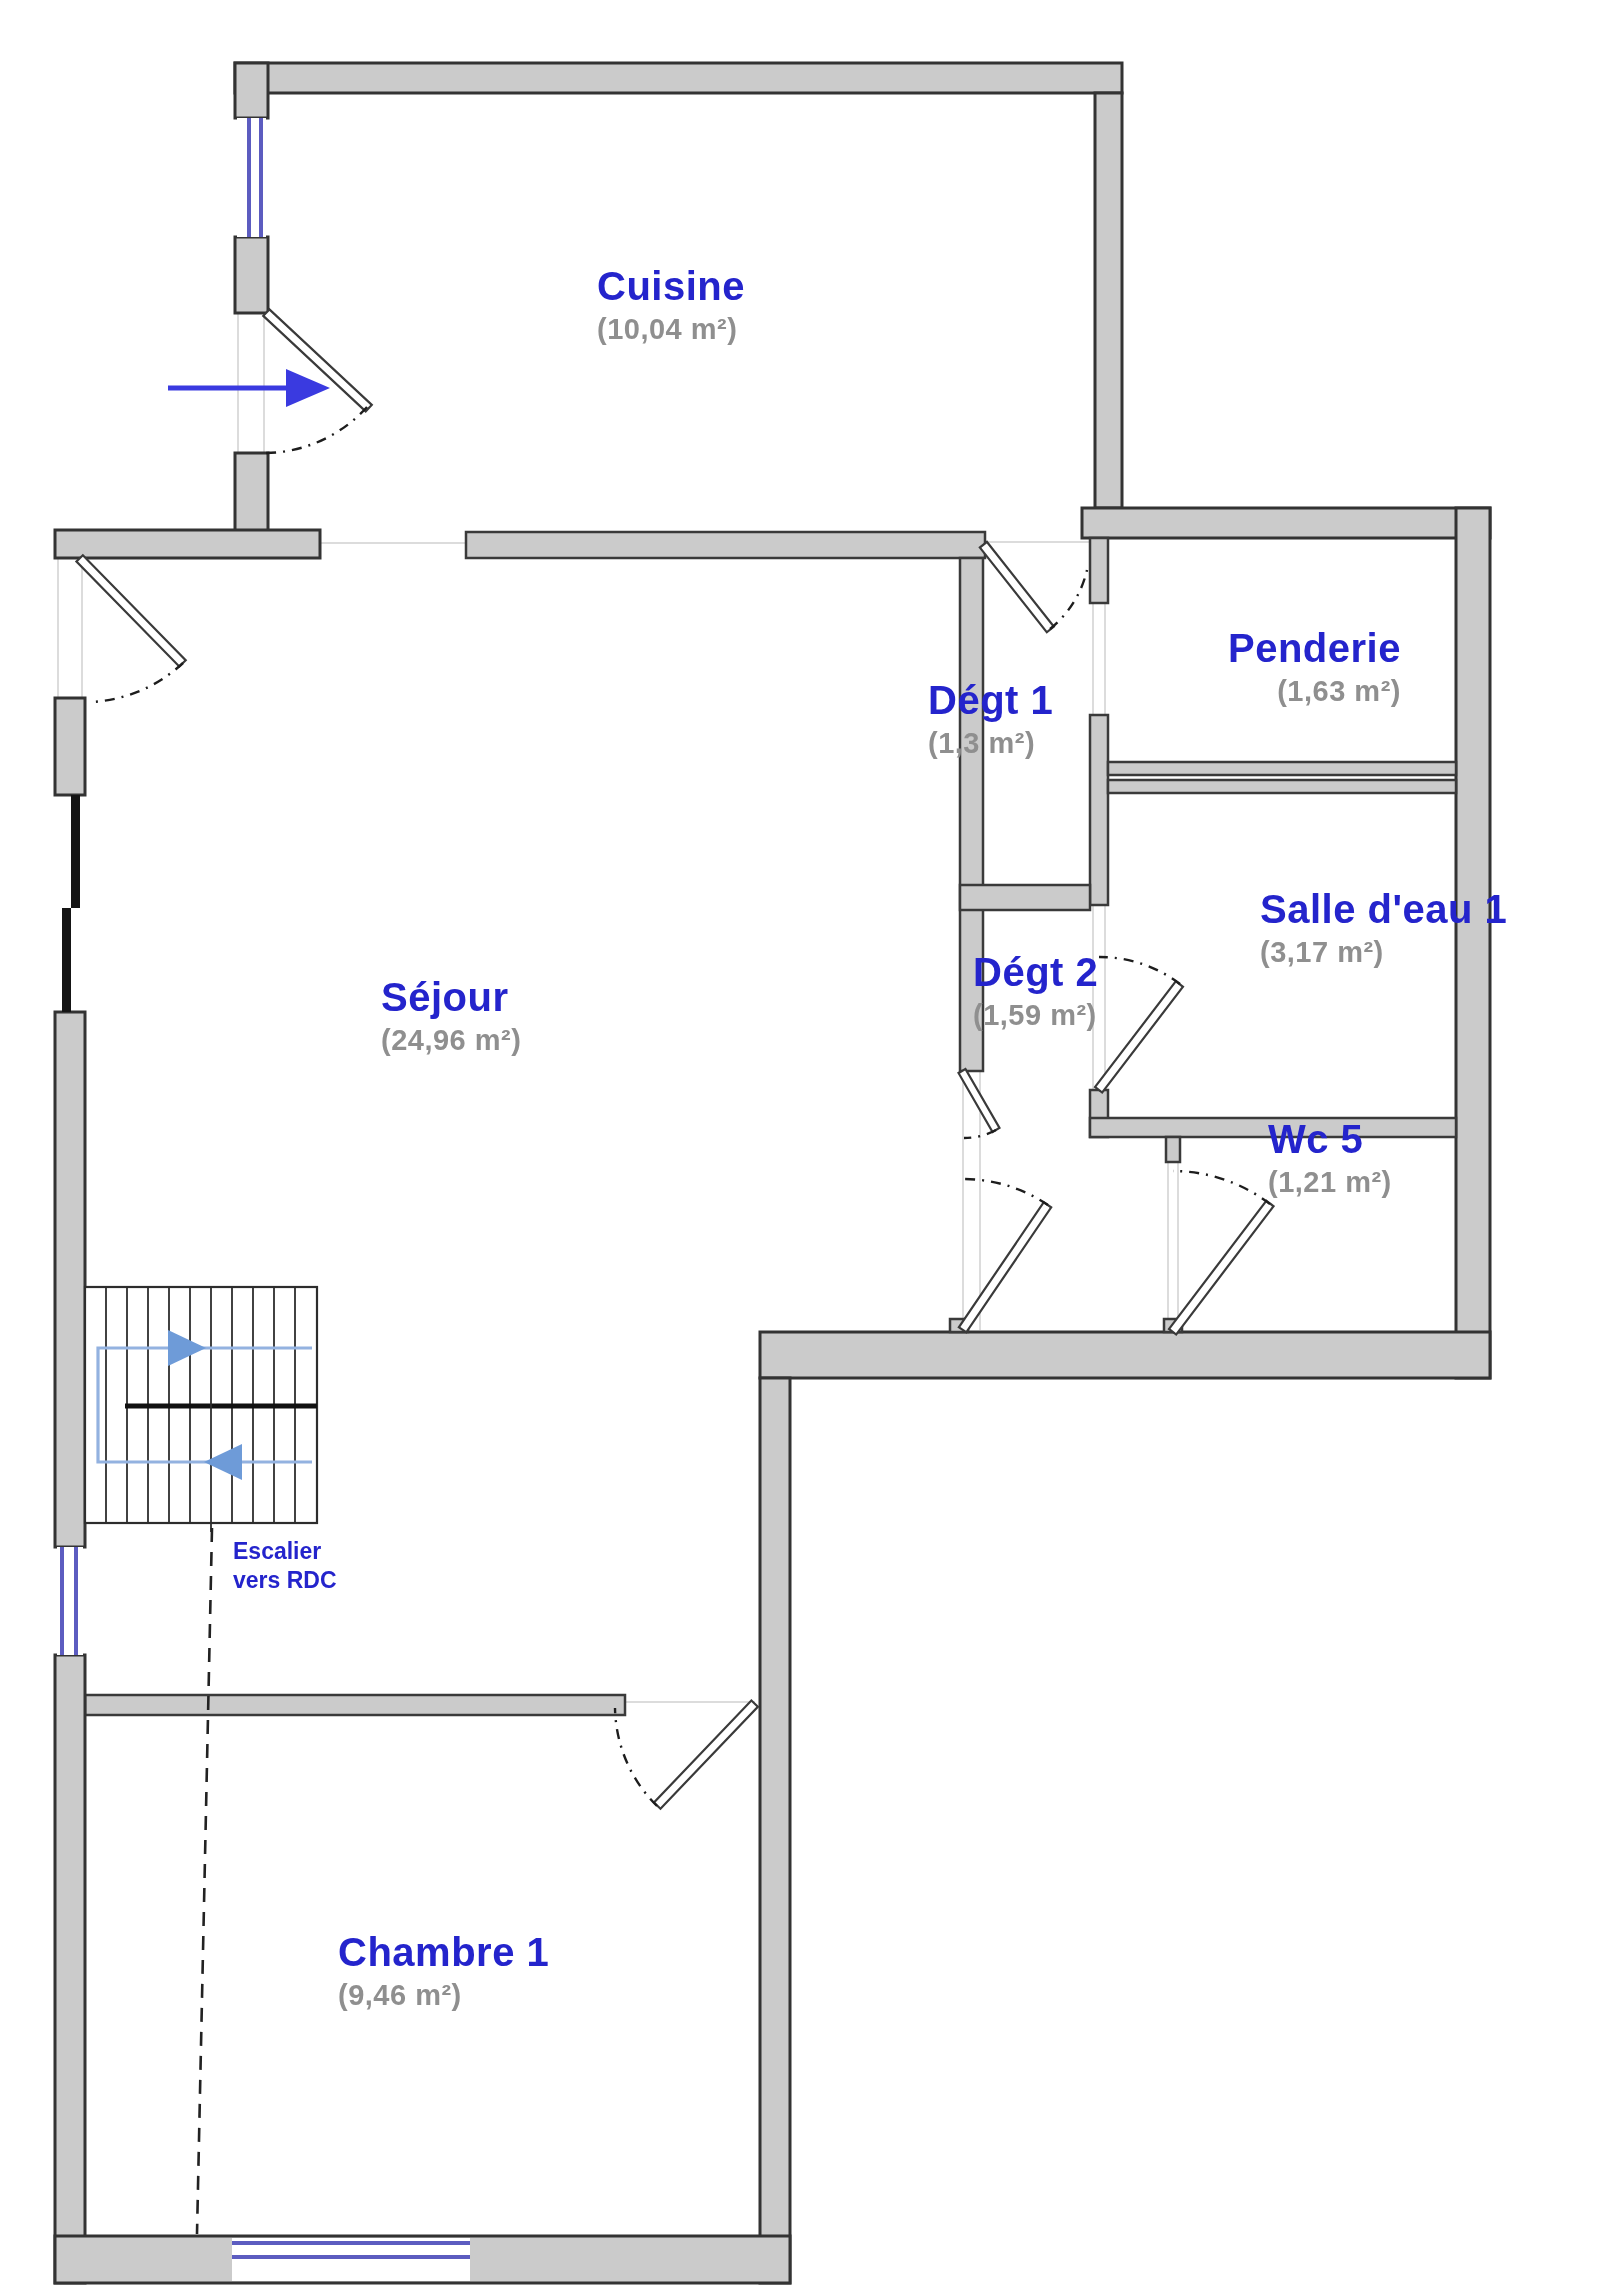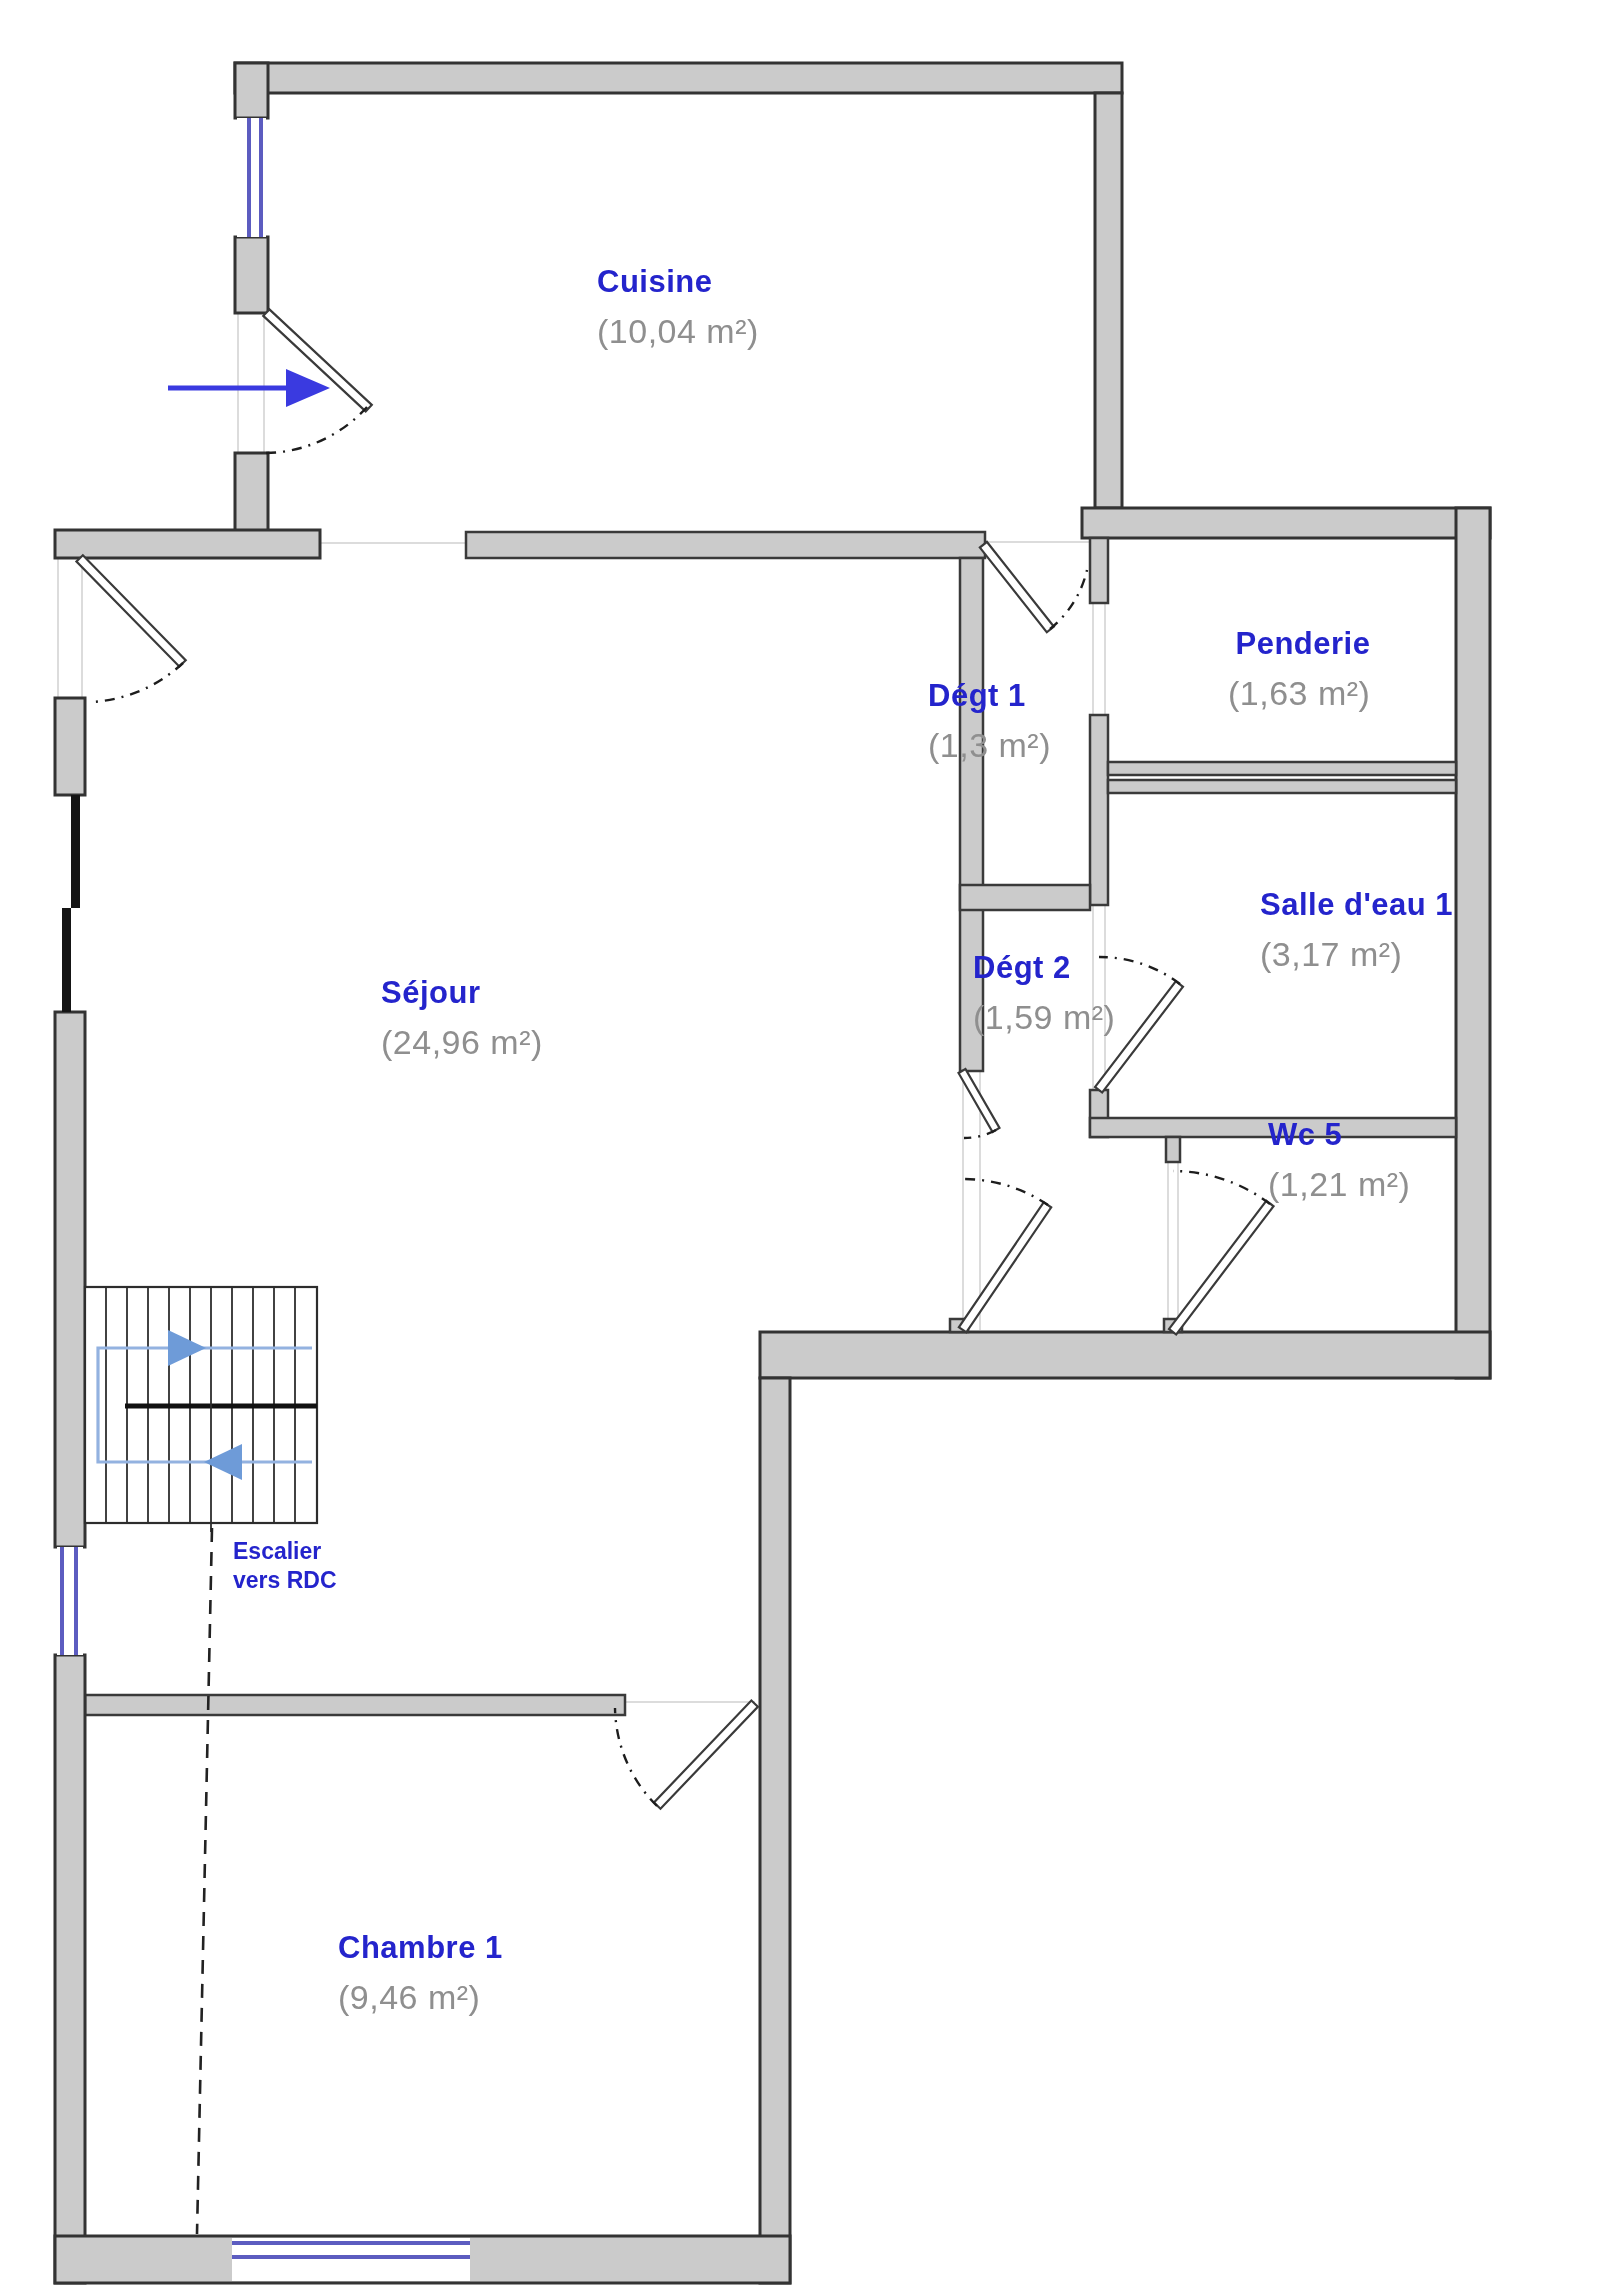--- a/index.html
+++ b/index.html
@@ -1,21 +1,21 @@
 <!DOCTYPE html>
 <html style="--label_blue: #2424cc; --area_gray: #8f8f8f; --window_blue: #5c5cc0; --arrow_blue: #3a3ae0; --stairs_blue: #93b2e0; --stairs_arrow_blue: #6e9bd8; --wall_fill: #cbcbcb; --wall_stroke: #3a3a3a;"><head>
 <meta charset="utf-8">
 <style>
   html,body{margin:0;padding:0;background:#ffffff;}
   #plan-root{position:relative;width:1600px;height:2288px;background:#ffffff;overflow:hidden;
              font-family:"Liberation Sans", sans-serif;}
   #plan-svg{position:absolute;left:0;top:0;width:1600px;height:2288px;}
   .room-label{position:absolute;white-space:nowrap;line-height:1.0;}
-  .room-name{font-size:31px;font-weight:bold;color:var(--label_blue,#2424cc);letter-spacing:.5px;}
-  .room-area{font-size:34px;font-weight:normal;color:var(--area_gray,#8f8f8f);margin-top:17px;letter-spacing:.5px;}
+  .room-name{font-size:40px;font-weight:bold;color:var(--label_blue,#2424cc);letter-spacing:.5px;}
+  .room-area{font-size:29px;font-weight:bold;color:var(--area_gray,#8f8f8f);margin-top:9px;letter-spacing:.5px;}
   .stairs-caption{position:absolute;font-size:23px;font-weight:bold;color:var(--label_blue,#2424cc);line-height:1.28;}
   .wall{fill:#cbcbcb;stroke:#3a3a3a;stroke-width:2.5;}
   .wallx{fill:#cbcbcb;stroke:#333333;stroke-width:3;}
   .leaf{fill:#ffffff;stroke:#3a3a3a;stroke-width:2.2;}
   .swing{fill:none;stroke:#1d1d1d;stroke-width:2.4;stroke-dasharray:10 7 2 7;}
   .faint{stroke:#dcdcdc;stroke-width:2;fill:none;}
   .winline{stroke:var(--window_blue,#5c5cc0);stroke-width:4;fill:none;}
   .stair-line{stroke:#2d2d2d;stroke-width:1.8;fill:none;}
   .stair-heavy{stroke:#111111;stroke-width:5;fill:none;}
   .stair-path{stroke:var(--stairs_blue,#93b2e0);stroke-width:3.2;fill:none;}

